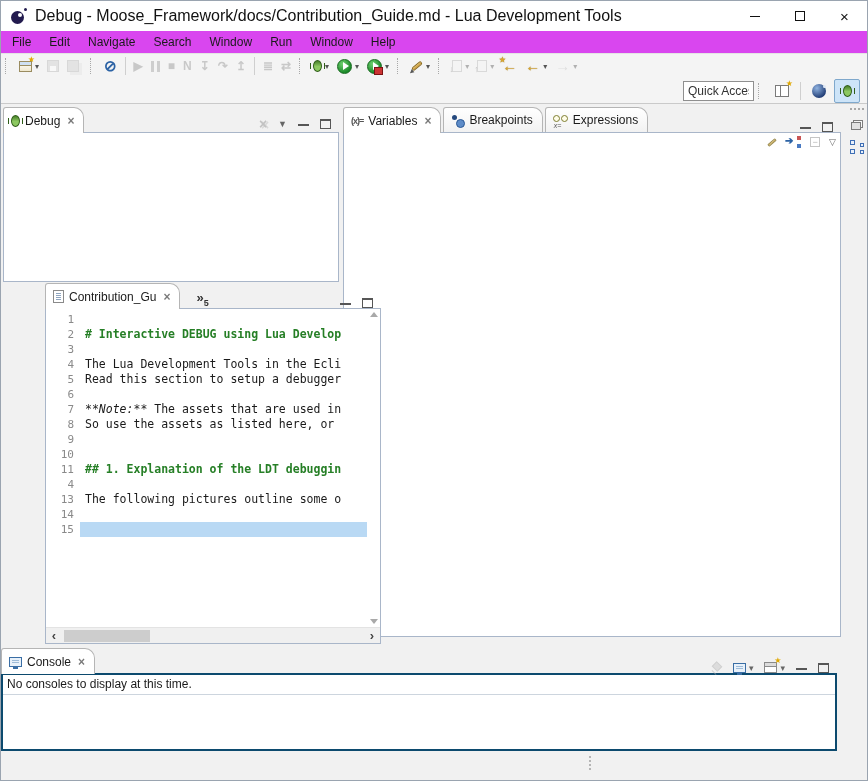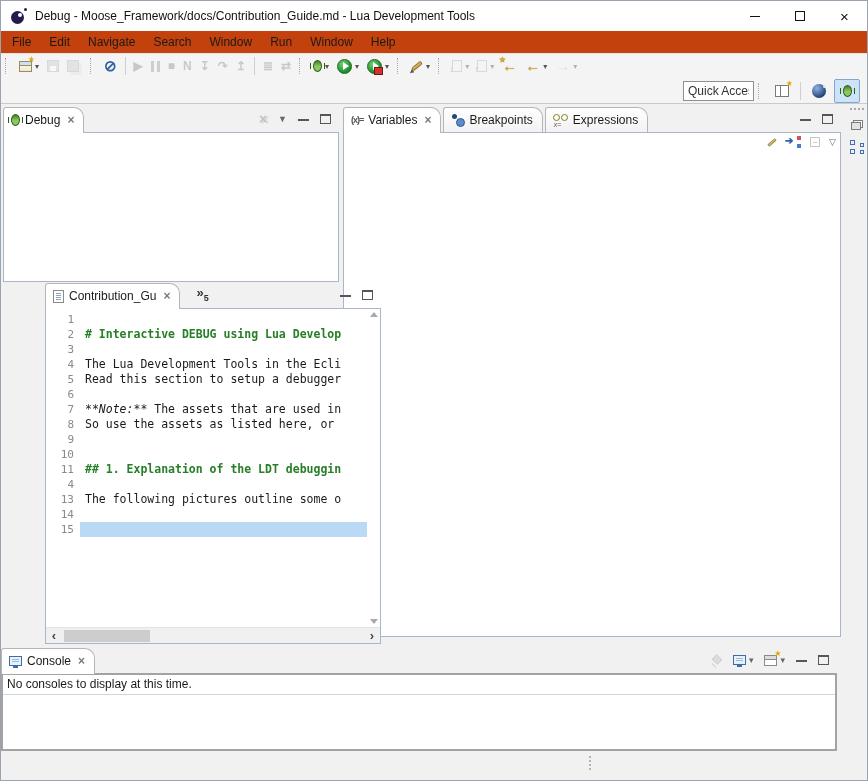--- a/index.html
+++ b/index.html
@@ -10,28 +10,28 @@
     background:#f1f1f1;
     position:relative;
     border:1px solid #9aa4b0;
   }
   
   .titlebar { height:30px; background:#fff; display:flex; align-items:center; }
   .app-icon { width:16px; height:16px; margin:0 8px 0 10px; position:relative; }
   .app-icon .moon { position:absolute; left:0; bottom:0; width:13px; height:13px; border-radius:50%; background:#221a4e; }
   .app-icon .moon::after { content:""; position:absolute; right:2px; top:2px; width:4px; height:4px; border-radius:50%; background:#fff; }
   .app-icon .dot { position:absolute; right:0; top:0; width:3px; height:3px; border-radius:50%; background:#221a4e; }
-  .title-text { font-size:12px; color:#111;text-align:center; }
+  .title-text { font-size:16px; color:#111;text-align:center; }
   .win-controls { margin-left:auto; display:flex; height:30px; }
   .win-btn { width:45px; height:30px; display:flex; align-items:center; justify-content:center; color:#111; }
   .glyph-min { width:10px; border-top:1px solid #111; height:1px; display:inline-block; }
   .glyph-max { width:10px; height:10px; border:1px solid #111; display:inline-block; }
   .glyph-close { font-size:15px; line-height:15px; }
   
-  .menubar { height:22px; background:#c2410c; display:flex; align-items:center; padding-left:2px; }
+  .menubar { height:22px; background:#d946ef; display:flex; align-items:center; padding-left:2px; }
   .menu-item { padding:2px 9px; }
   
   .toolbar1 { height:25px; background:#f4f4f4; display:flex; align-items:center; border-top:1px solid #e4e4e4; }
   .toolbar2 { height:26px; background:#f4f4f4; display:flex; align-items:center; justify-content:flex-end; padding-right:6px; border-bottom:1px solid #cacaca; }
   .tbtn { display:flex; align-items:center; height:22px; padding:0 3px; margin:0 1px; }
   .tbtn .dd { font-size:8px; color:#555; margin-left:3px; }
   .tbtn.disabled { opacity:.42; filter:grayscale(1); }
   .sep-dots { width:7px; height:16px; border-left:1px dotted #a8a8a8; margin:0 3px 0 4px; }
   .sep-line { width:1px; height:18px; background:#cfcfcf; margin:0 4px; }
   
@@ -66,21 +66,21 @@
   .persp-btn { display:flex; align-items:center; justify-content:center; width:26px; height:24px; border:1px solid transparent; border-radius:2px; margin:0 1px; }
   .persp-btn.active { background:#cde4f8; border-color:#7fa8cc; }
   .ic-open-perspective { width:14px; height:12px; border:1px solid #7a7a7a; background:#fff; position:relative; }
   .ic-open-perspective::before { content:""; position:absolute; left:4px; top:0; bottom:0; border-left:1px solid #7a7a7a; }
   .ic-open-perspective::after { content:"★"; position:absolute; right:-5px; top:-7px; color:#e0a800; font-size:8px; }
   .ic-lua-sphere { width:14px; height:14px; border-radius:50%; background:radial-gradient(circle at 35% 30%, #8fb2e0, #1f3b73 75%); }
   .ic-lua-sphere::after { content:""; position:absolute; right:0px; top:1px; width:3px; height:3px; border-radius:50%; background:#dfe8f5; }
   
   .workbench { position:absolute; left:0; top:103px; width:868px; height:647px; background:#f1f1f1; }
   .panel { position:absolute; }
-  .tabrow { height:26px; display:flex; align-items:center; }
+  .tabrow { height:26px; display:flex; align-items:flex-end; }
   .tab { display:flex; align-items:center; gap:5px; height:25px; padding:0 9px 0 7px; border:1px solid #b5b5b5; border-bottom:none; border-radius:3px 10px 0 0; background:linear-gradient(#ffffff,#f2f2f2); position:relative; z-index:2; margin-right:2px; }
   .tab.active { background:#fff; margin-bottom:-1px; height:26px; }
   .tab-label { white-space:nowrap; }
   .tab-close { font-size:12px; color:#7a7a7a; font-weight:bold; margin-left:2px; }
   .panel-ctrl { margin-left:auto; display:flex; align-items:center; gap:11px; padding-right:8px; }
   .ico-min { width:11px; height:4px; border-top:2px solid #565656; margin-top:4px; }
   .ico-max { width:11px; height:10px; border:1px solid #565656; border-top:2px solid #565656; }
   .ico-menu { font-size:9px; color:#666; }
   .content { background:#fff; border:1px solid #a9b6c9; }
   
@@ -127,21 +127,21 @@
   .hs-arrow { width:16px; text-align:center; font-weight:bold; color:#444; font-size:13px; line-height:14px; }
   .hs-track { flex:1; position:relative; height:100%; }
   .hs-thumb { position:absolute; left:2px; top:2px; width:86px; height:12px; background:#cdcdcd; }
   .hidden-editors { display:flex; align-items:flex-start; margin-left:14px; color:#333; font-weight:bold; }
   .hidden-editors .chev { font-size:13px; line-height:12px; }
   .hidden-editors .cnt { font-size:9px; margin-top:6px; }
   .ti-file { width:11px; height:13px; border:1px solid #8a8a8a; background:#fff; position:relative; }
   .ti-file::before { content:""; position:absolute; left:2px; top:2px; right:2px; height:1px; background:#8fa5c0; box-shadow:0 2px 0 #8fa5c0, 0 4px 0 #8fa5c0, 0 6px 0 #8fa5c0; }
   
   .console-panel { left:0; top:543px; width:836px; height:104px; }
-  .console-content { border:2px solid #a3a3a3; height:78px; }
+  .console-content { border:2px solid #0c4a6e; height:78px; }
   .console-msg { padding:2px 4px 3px; border-bottom:1px solid #cdd5de; font-size:12px; }
   .ic-pin { width:11px; height:11px; position:relative; }
   .ic-pin::before { content:""; position:absolute; right:1px; top:1px; width:6px; height:5px; background:#c9c9c9; border:1px solid #b0b0b0; transform:rotate(45deg); }
   .ic-pin::after { content:""; position:absolute; left:0; bottom:0; width:6px; height:1px; background:#b0b0b0; transform:rotate(45deg); }
   .ic-open-console { width:13px; height:11px; border:1px solid #8a8a8a; background:#fff; position:relative; }
   .ic-open-console::before { content:""; position:absolute; left:0; top:0; right:0; height:3px; background:#dcdcdc; border-bottom:1px solid #8a8a8a; }
   .ic-open-console::after { content:"★"; position:absolute; right:-5px; top:-7px; color:#e0a800; font-size:8px; }
   
   .right-trim { position:absolute; left:844px; top:0; width:24px; height:540px; display:flex; flex-direction:column; align-items:center; }
   .trim-handle { width:14px; border-top:2px dotted #a8a8a8; margin:4px 0 6px; }

